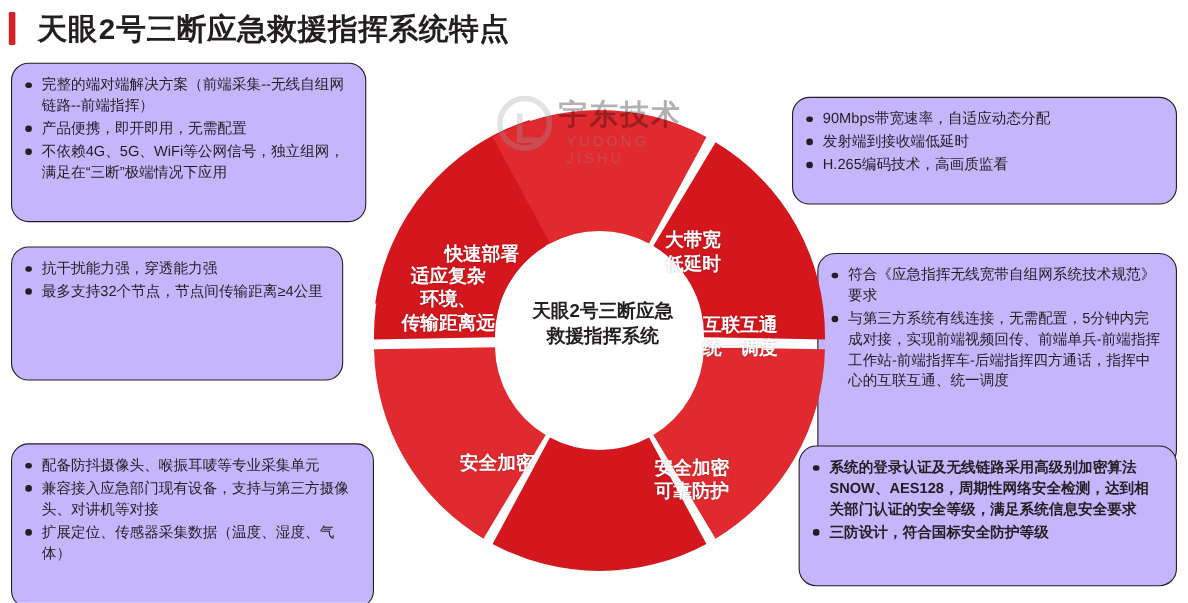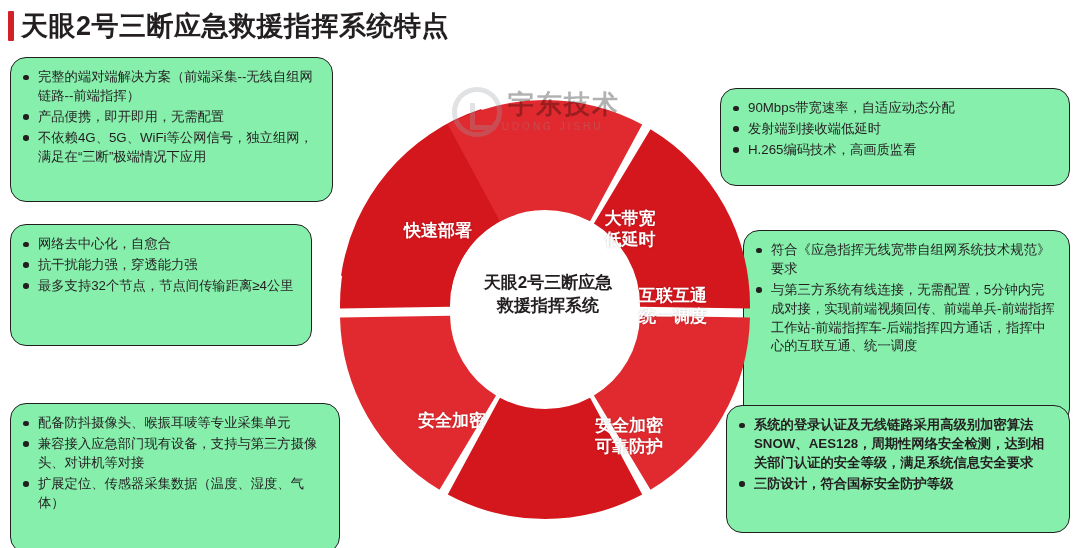--- a/index.html
+++ b/index.html
@@ -8,35 +8,35 @@
     font-family: "Liberation Sans", sans-serif;
     background: #ffffff;
     position: relative;
     overflow: hidden;
   }
   #stage { position: relative; width: 1080px; height: 548px; }
 
   
   .title-wrap {
     position: absolute; left: 8px; top: 8px;
-    display: flex; align-items: center; gap: 7px;
+    display: flex; align-items: center; gap: 20px; font-family: Liberation Mono, monospace;
   }
   .title-bar {
     width: 6px; height: 30px; background: #d42027; border-radius: 1px;
   }
   .title-text {
     font-size: 27px; font-weight: bold; color: #231f20; letter-spacing: 0.5px;
   }
 
   
   .callout {
     position: absolute;
     border: 1.6px solid #231f20;
     border-radius: 16px;
-    background: #86efac;
+    background: #c4b5fd;
     padding: 10px 12px 10px 10px;
   }
   .callout ul { list-style: none; }
   .callout li {
     position: relative;
     padding-left: 17px;
     font-size: 13.3px;
     line-height: 1.42;
     color: #231f20;
     margin-bottom: 2px;
@@ -107,22 +107,22 @@
     position: absolute; left: 13px; top: 11px;
     width: 18px; height: 22px;
     border-left: 5px solid #9aa0a6;
     border-bottom: 5px solid #9aa0a6;
   }
   .wm-cn {
     position: absolute; left: 56px; top: 2px;
     font-size: 26px; font-weight: bold; color: #000000; letter-spacing: 2px;
   }
   .wm-en {
-    position: absolute; left: 40px; top: 36px;
-    font-size: 10px; color: #8e949a; letter-spacing: 3px;
+    position: absolute; left: 63px; top: 36px;
+    font-size: 13px; color: #8e949a; letter-spacing: 3px;
   }
 </style>
 </head>
 <body>
 
 <div id="stage">
 
   <div class="title-wrap">
     <div class="title-bar"></div>
     <div class="title-text">天眼2号三断应急救援指挥系统特点</div>
@@ -131,21 +131,20 @@
   <div class="callout" id="box-tl">
     <ul>
       <li>完整的端对端解决方案（前端采集--无线自组网链路--前端指挥）</li>
       <li>产品便携，即开即用，无需配置</li>
       <li>不依赖4G、5G、WiFi等公网信号，独立组网，满足在“三断”极端情况下应用</li>
     </ul>
   </div>
 
   <div class="callout" id="box-ml">
     <ul>
-      <li>网络去中心化，自愈合</li>
       <li>抗干扰能力强，穿透能力强</li>
       <li>最多支持32个节点，节点间传输距离≥4公里</li>
     </ul>
   </div>
 
   <div class="callout" id="box-bl">
     <ul>
       <li>配备防抖摄像头、喉振耳唛等专业采集单元</li>
       <li>兼容接入应急部门现有设备，支持与第三方摄像头、对讲机等对接</li>
       <li>扩展定位、传感器采集数据（温度、湿度、气体）</li>
@@ -198,20 +197,23 @@
     </svg>
 
     <div class="seg-label" style="left: 48px; top: 140px; width: 130px;">快速部署</div>
     <div class="seg-label" style="left: 245px; top: 128px; width: 120px;">大带宽
 低延时</div>
     <div class="seg-label" style="left: 288px; top: 205px; width: 120px;">互联互通
 统一调度</div>
     <div class="seg-label" style="left: 244px; top: 335px; width: 120px;">安全加密
 可靠防护</div>
     <div class="seg-label" style="left: 62px; top: 330px; width: 130px;">安全加密</div>
+    <div class="seg-label" style="left: 10px; top: 160px; width: 145px;">适应复杂
+环境、
+传输距离远</div>
 
     <div class="hub-label">天眼2号三断应急
 救援指挥系统</div>
   </div>
 
   <div class="watermark">
     <div class="wm-circle"></div>
     <div class="wm-cn">宇东技术</div>
     <div class="wm-en">YUDONG JISHU</div>
   </div>

